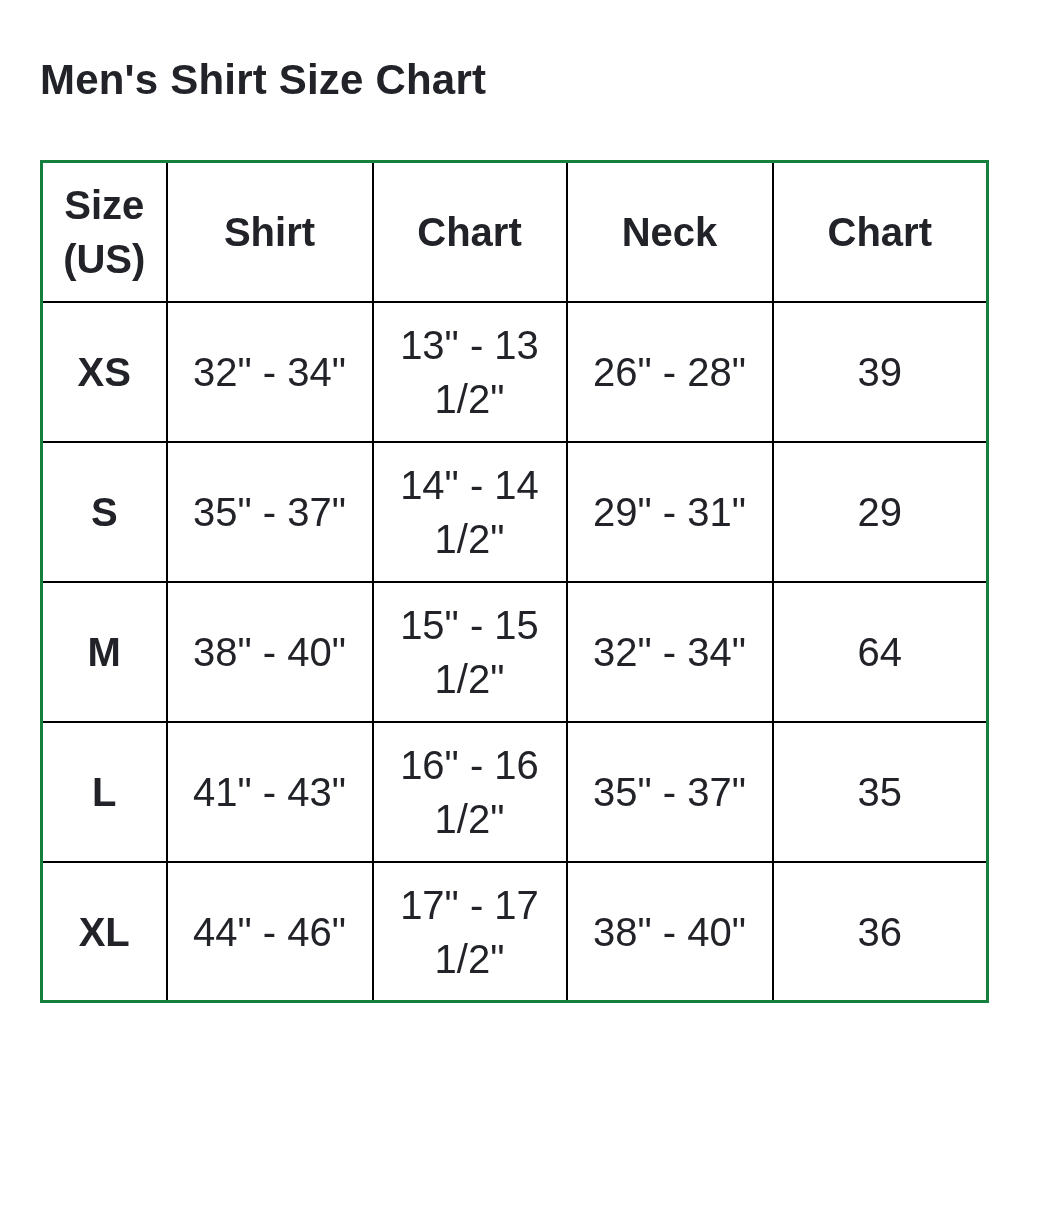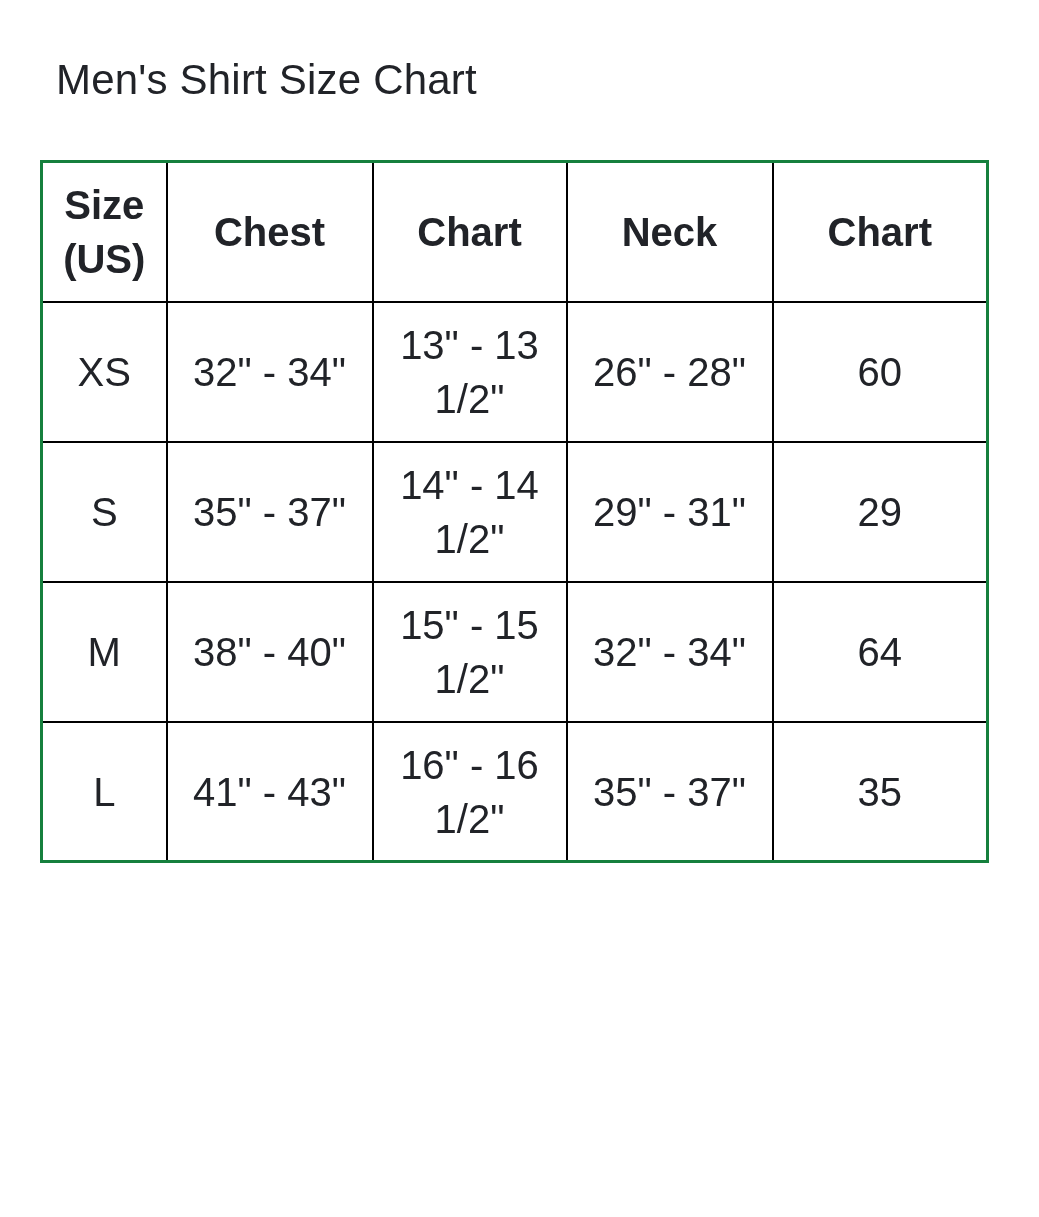--- a/index.html
+++ b/index.html
@@ -11,24 +11,24 @@
     width: 1039px;
     height: 1217px;
     overflow: hidden;
     font-family: "Liberation Sans", "DejaVu Sans", sans-serif;
     color: #212328;
   }
   .page {
     padding: 55px 0 0 40px;
   }
   .page-title {
-    margin: 0 0 55px 16px;
+    margin: 0 0 55px 0;
     font-size: 42px;
     line-height: 1.2;
-    font-weight: 400;
+    font-weight: 700;
     color: #212328;
     letter-spacing: 0.2px;
   }
   table.size-chart {
     border-collapse: collapse;
     table-layout: fixed;
     width: 946px;
     border: 3px solid #15803d;
   }
   .size-chart th,
@@ -43,21 +43,21 @@
     overflow-wrap: normal;
   }
   .size-chart thead tr,
   .size-chart tbody tr {
     height: 140px;
   }
   .size-chart thead th {
     font-weight: 700;
   }
   .size-chart tbody th {
-    font-weight: 400;
+    font-weight: 700;
   }
   .size-chart tbody td {
     font-weight: 400;
   }
 </style>
 </head>
 <body>
 
 <div class="page">
   <h1 class="page-title">Men's Shirt Size Chart</h1>
@@ -66,33 +66,33 @@
     <colgroup>
       <col style="width:125px">
       <col style="width:206px">
       <col style="width:194px">
       <col style="width:206px">
       <col style="width:215px">
     </colgroup>
     <thead>
       <tr>
         <th>Size (US)</th>
-        <th>Chest</th>
+        <th>Shirt</th>
         <th>Chart</th>
         <th>Neck</th>
         <th>Chart</th>
       </tr>
     </thead>
     <tbody>
       <tr>
         <th scope="row">XS</th>
         <td>32" - 34"</td>
         <td>13" - 13 1/2"</td>
         <td>26" - 28"</td>
-        <td>60</td>
+        <td>39</td>
       </tr>
       <tr>
         <th scope="row">S</th>
         <td>35" - 37"</td>
         <td>14" - 14 1/2"</td>
         <td>29" - 31"</td>
         <td>29</td>
       </tr>
       <tr>
         <th scope="row">M</th>
@@ -101,15 +101,22 @@
         <td>32" - 34"</td>
         <td>64</td>
       </tr>
       <tr>
         <th scope="row">L</th>
         <td>41" - 43"</td>
         <td>16" - 16 1/2"</td>
         <td>35" - 37"</td>
         <td>35</td>
       </tr>
+      <tr>
+        <th scope="row">XL</th>
+        <td>44" - 46"</td>
+        <td>17" - 17 1/2"</td>
+        <td>38" - 40"</td>
+        <td>36</td>
+      </tr>
     </tbody>
   </table>
 </div>
 
 </body></html>

